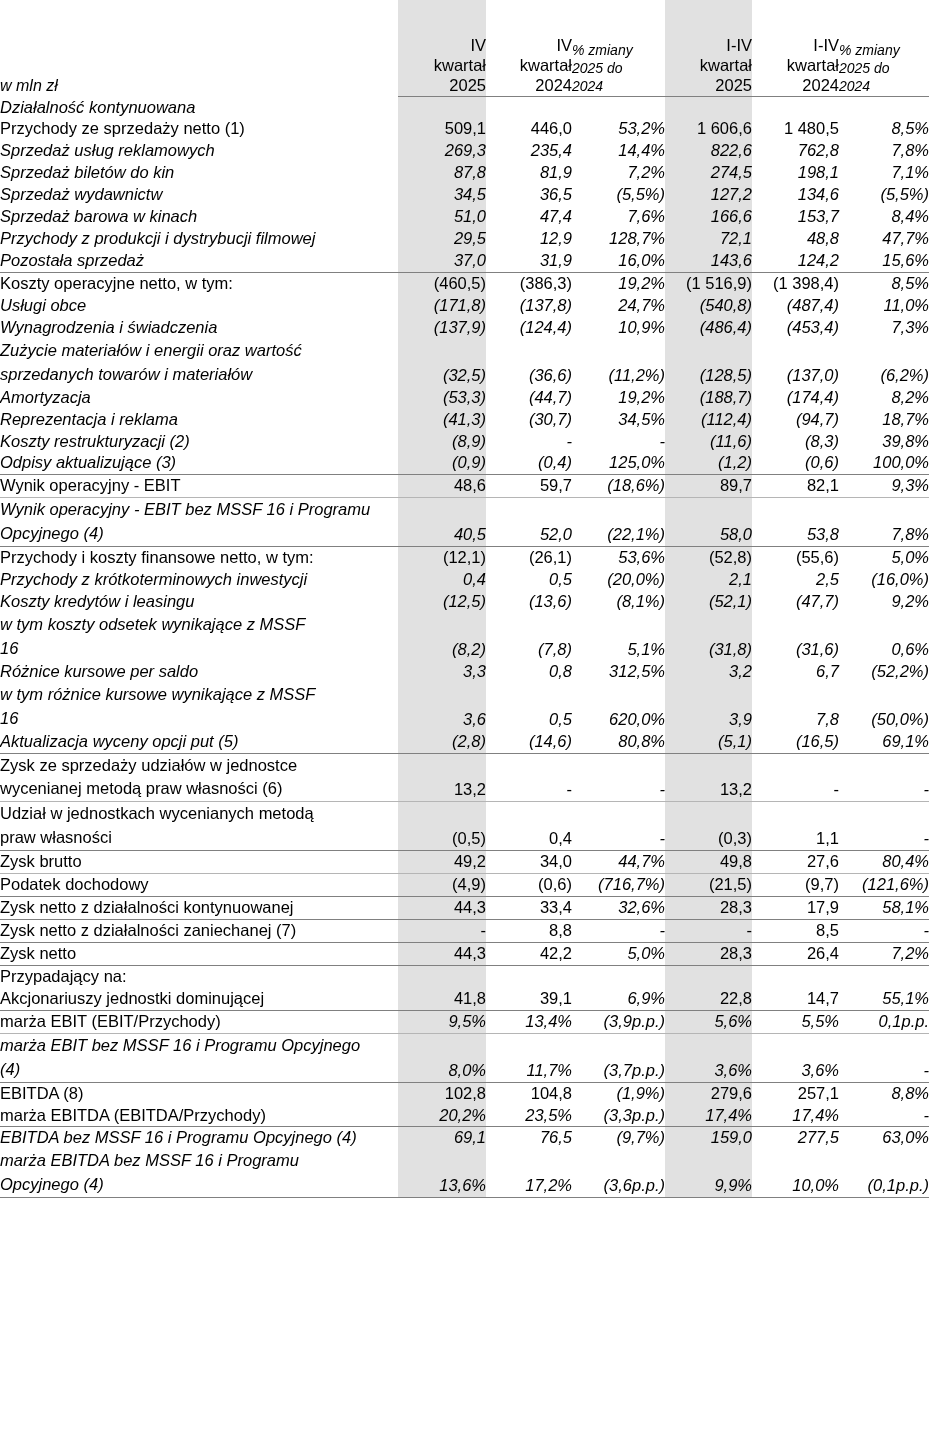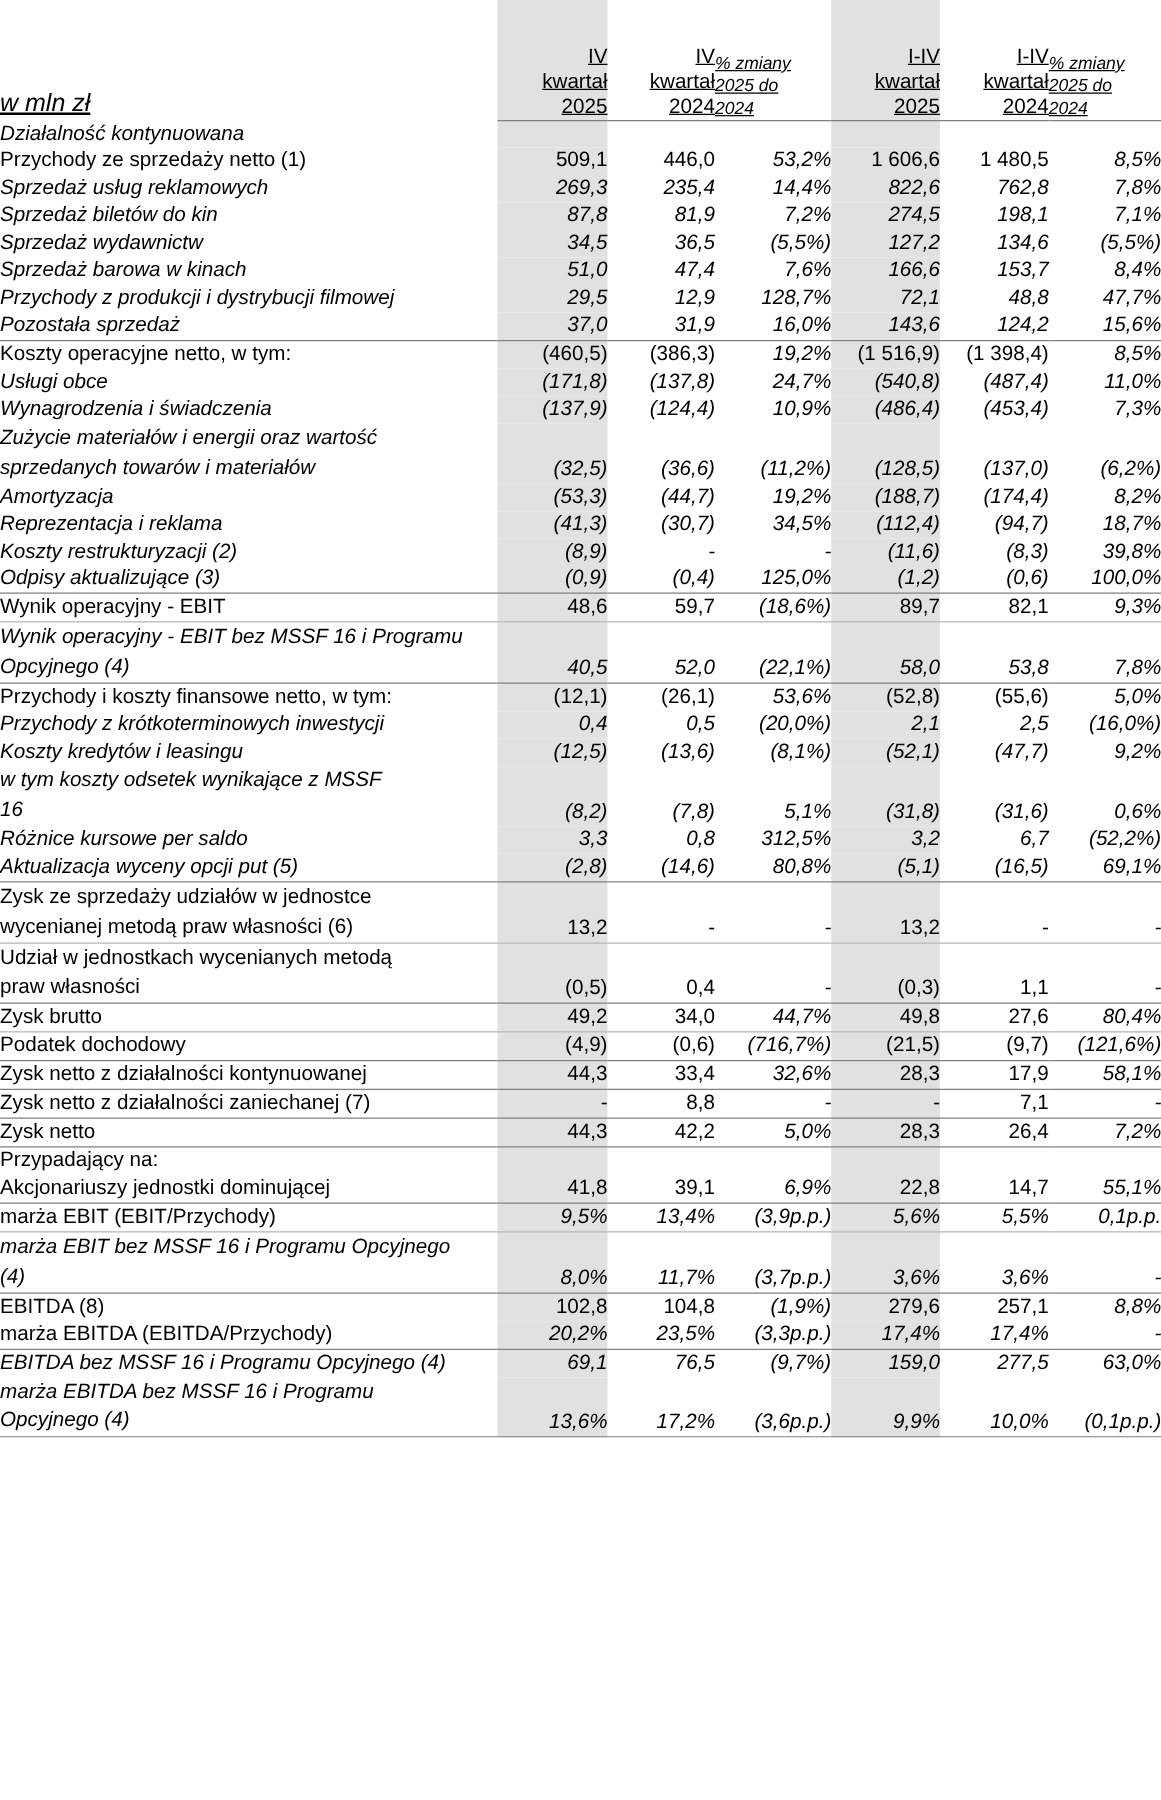--- a/index.html
+++ b/index.html
@@ -33,29 +33,28 @@
   col.c-ych   { width: 90px; }
 
   
   thead tr.hdr-row { height: 96px; }
   thead th {
     vertical-align: bottom;
     padding-bottom: 7px;
     line-height: 1.22;
     font-size: 16.5px;
     border-bottom: 1.6px solid #808080;
-    text-decoration: underline;
   }
   thead th.lbl {
     text-align: left;
     padding-left: 2px;
     padding-bottom: 38px;
     font-style: italic;
     font-weight: bold;
-    font-size: 20px;
+    font-size: 16px;
     border-bottom: 1.6px solid #ffffff;
   }
   thead th.num {
     text-align: right;
     padding-right: 7px;
     font-weight: bold;
   }
   thead th.pct {
     text-align: left;
     padding-right: 7px;
@@ -357,20 +356,30 @@
       </tr>
       <tr>
         <td class="lbl ind1 t-ital">Różnice kursowe per saldo</td>
         <td class="val shade t-ital">3,3</td>
         <td class="val t-ital">0,8</td>
         <td class="val pctcol t-ital">312,5%</td>
         <td class="val shade t-ital">3,2</td>
         <td class="val t-ital">6,7</td>
         <td class="val pctcol t-ital">(52,2%)</td>
       </tr>
+      <tr class="wrap2">
+        <td class="lbl ind0 t-ital">      w tym różnice kursowe wynikające z MSSF
+16</td>
+        <td class="val shade t-ital">3,6</td>
+        <td class="val t-ital">0,5</td>
+        <td class="val pctcol t-ital">620,0%</td>
+        <td class="val shade t-ital">3,9</td>
+        <td class="val t-ital">7,8</td>
+        <td class="val pctcol t-ital">(50,0%)</td>
+      </tr>
       <tr>
         <td class="lbl ind1 t-ital">Aktualizacja wyceny opcji put (5)</td>
         <td class="val shade t-ital">(2,8)</td>
         <td class="val t-ital">(14,6)</td>
         <td class="val pctcol t-ital">80,8%</td>
         <td class="val shade t-ital">(5,1)</td>
         <td class="val t-ital">(16,5)</td>
         <td class="val pctcol t-ital">69,1%</td>
       </tr>
       <tr class="rule-top wrap2">
@@ -419,21 +428,21 @@
         <td class="val shade t-bold">28,3</td>
         <td class="val t-bold">17,9</td>
         <td class="val pctcol t-bold">58,1%</td>
       </tr>
       <tr class="rule-top tallrow">
         <td class="lbl ind0 t-bold">Zysk netto z działalności zaniechanej (7)</td>
         <td class="val shade t-bold">-</td>
         <td class="val t-bold">8,8</td>
         <td class="val pctcol t-bold">-</td>
         <td class="val shade t-bold">-</td>
-        <td class="val t-bold">7,1</td>
+        <td class="val t-bold">8,5</td>
         <td class="val pctcol t-bold">-</td>
       </tr>
       <tr class="rule-top tallrow">
         <td class="lbl ind0 t-bold">Zysk netto</td>
         <td class="val shade t-bold">44,3</td>
         <td class="val t-bold">42,2</td>
         <td class="val pctcol t-bold">5,0%</td>
         <td class="val shade t-bold">28,3</td>
         <td class="val t-bold">26,4</td>
         <td class="val pctcol t-bold">7,2%</td>

